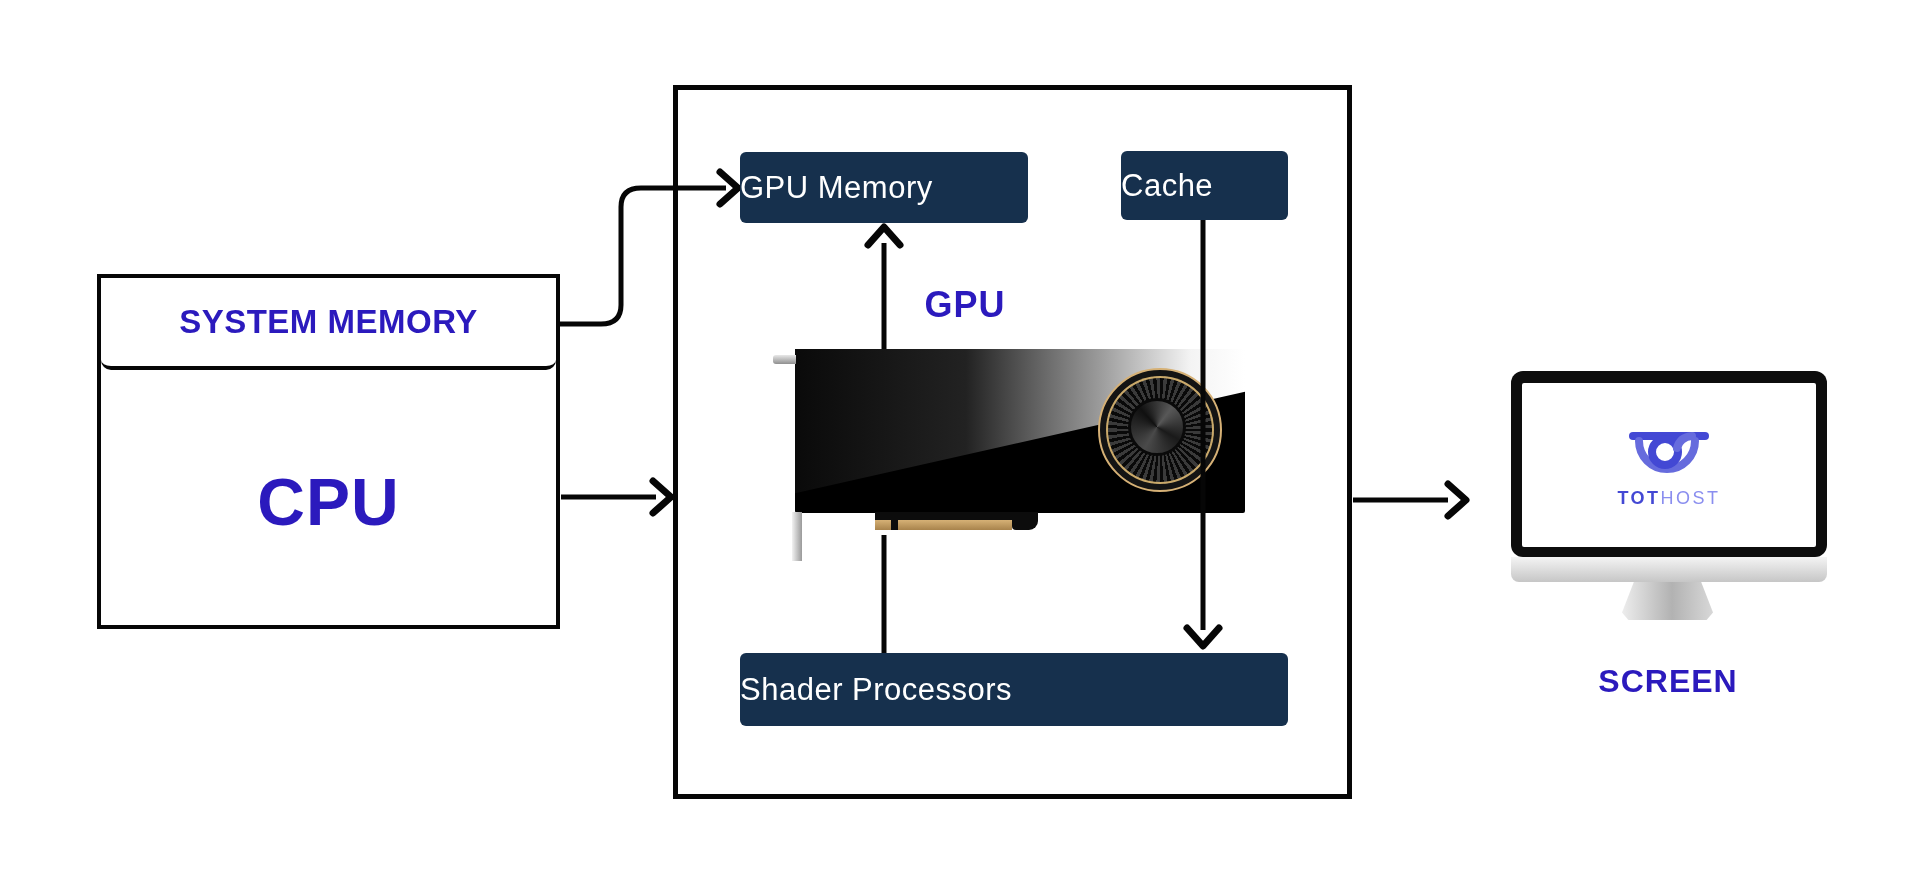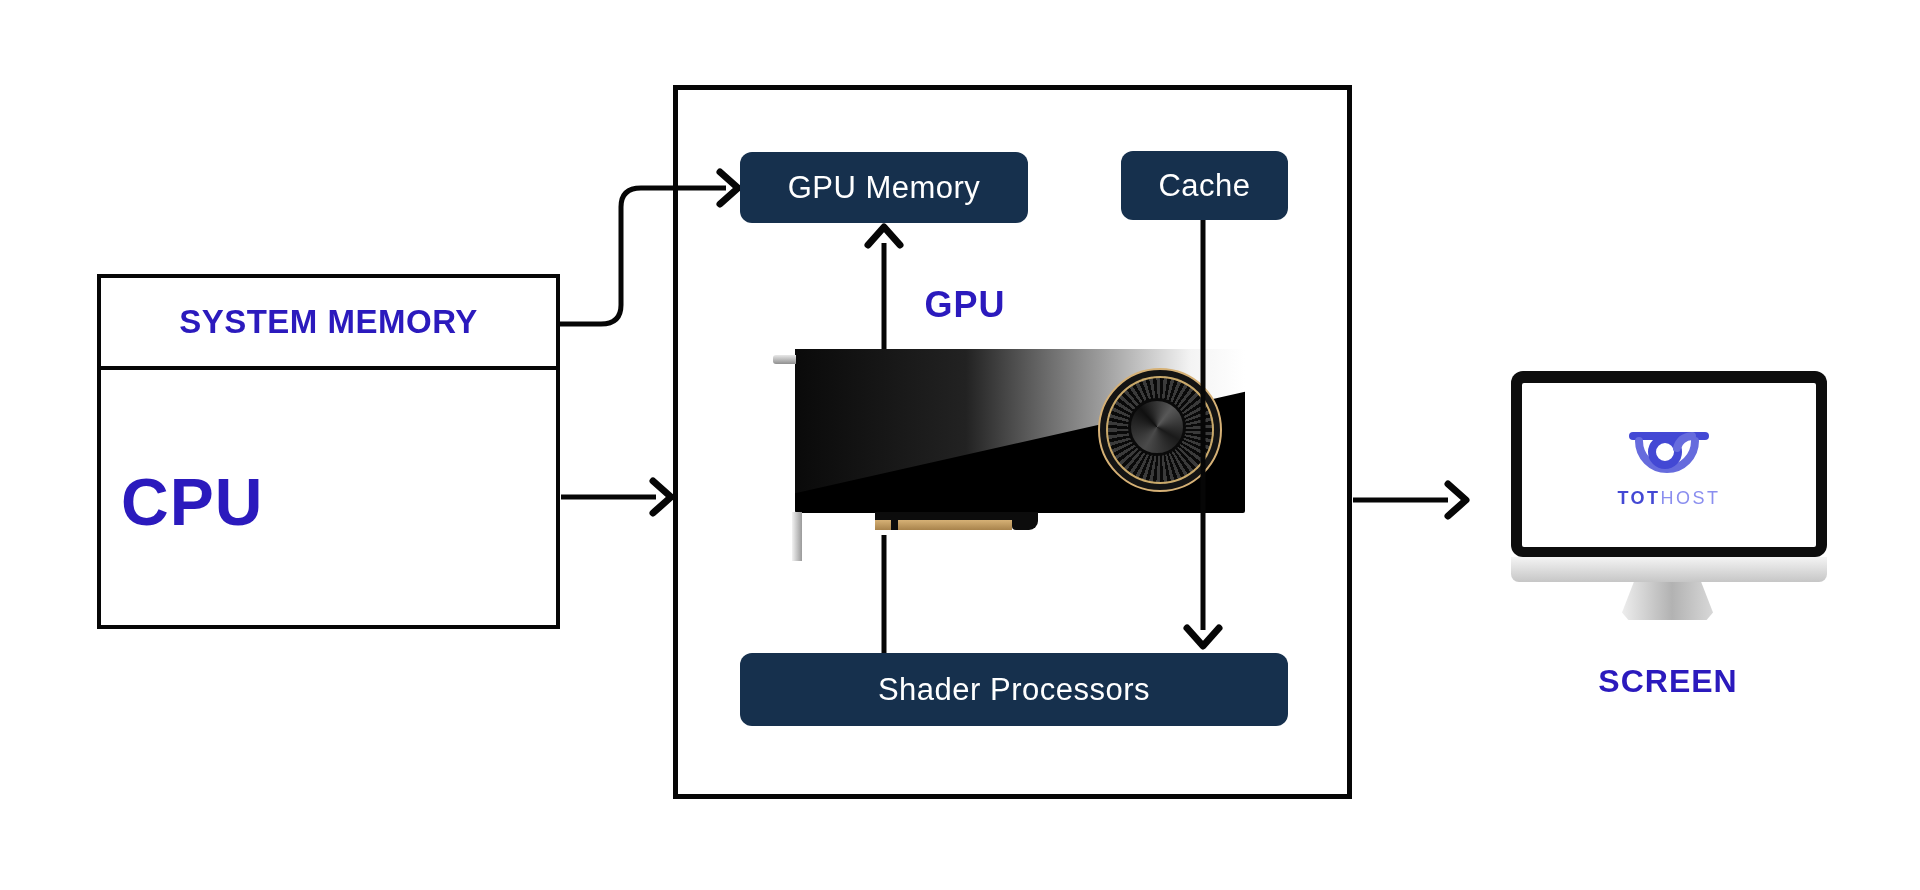--- a/index.html
+++ b/index.html
@@ -5,28 +5,28 @@
   html,body{margin:0;padding:0;background:#ffffff;}
   .canvas{
     position:relative;width:1920px;height:890px;background:#ffffff;overflow:hidden;
     font-family:"Liberation Sans",sans-serif;
   }
   .abs{position:absolute;}
 
   
   .cpu-box{left:97px;top:274px;width:463px;height:355px;border:4px solid var(--line);box-sizing:border-box;background:#fff;z-index:6;}
   .cpu-mem-row{position:absolute;left:0;top:0;width:100%;height:92px;border-bottom:4px solid var(--line);box-sizing:border-box;
-    display:flex;align-items:center;justify-content:center;}
+    display:flex;align-items:center;justify-content:center;border-radius:10px;}
   .cpu-mem-label{font-weight:bold;font-size:33px;letter-spacing:.5px;color:var(--indigo);}
-  .cpu-main{position:absolute;left:0;top:96px;width:100%;height:255px;display:flex;align-items:center;justify-content:flex-start;margin-left:20px;}
+  .cpu-main{position:absolute;left:0;top:96px;width:100%;height:255px;display:flex;align-items:center;justify-content:center;}
   .cpu-label{font-weight:bold;font-size:66px;letter-spacing:1px;color:var(--indigo);}
 
   
   .gpu-container{left:673px;top:85px;width:679px;height:714px;border:5px solid var(--line);box-sizing:border-box;background:transparent;z-index:4;}
-  .chipbox{background:var(--navy);border-radius:12px;color:#fff;display:flex;align-items:center;justify-content:center;z-index:7;}
+  .chipbox{background:var(--navy);border-radius:6px;color:#fff;display:flex;align-items:center;z-index:7;}
   .chipbox span{font-size:31px;font-weight:400;letter-spacing:.5px;}
   .gpu-mem-box{left:740px;top:152px;width:288px;height:71px;}
   .cache-box{left:1121px;top:151px;width:167px;height:69px;}
   .shader-box{left:740px;top:653px;width:548px;height:73px;}
   .gpu-title{left:965px;top:284px;transform:translateX(-50%);font-weight:bold;font-size:36px;letter-spacing:1px;color:var(--indigo);z-index:7;}
 
   
   .card{left:795px;top:349px;width:450px;height:164px;z-index:2;}
   .card-body{position:absolute;left:0;top:0;width:100%;height:100%;background:#000;border-radius:2px;}
   .card-shine{position:absolute;left:0;top:0;width:100%;height:100%;

